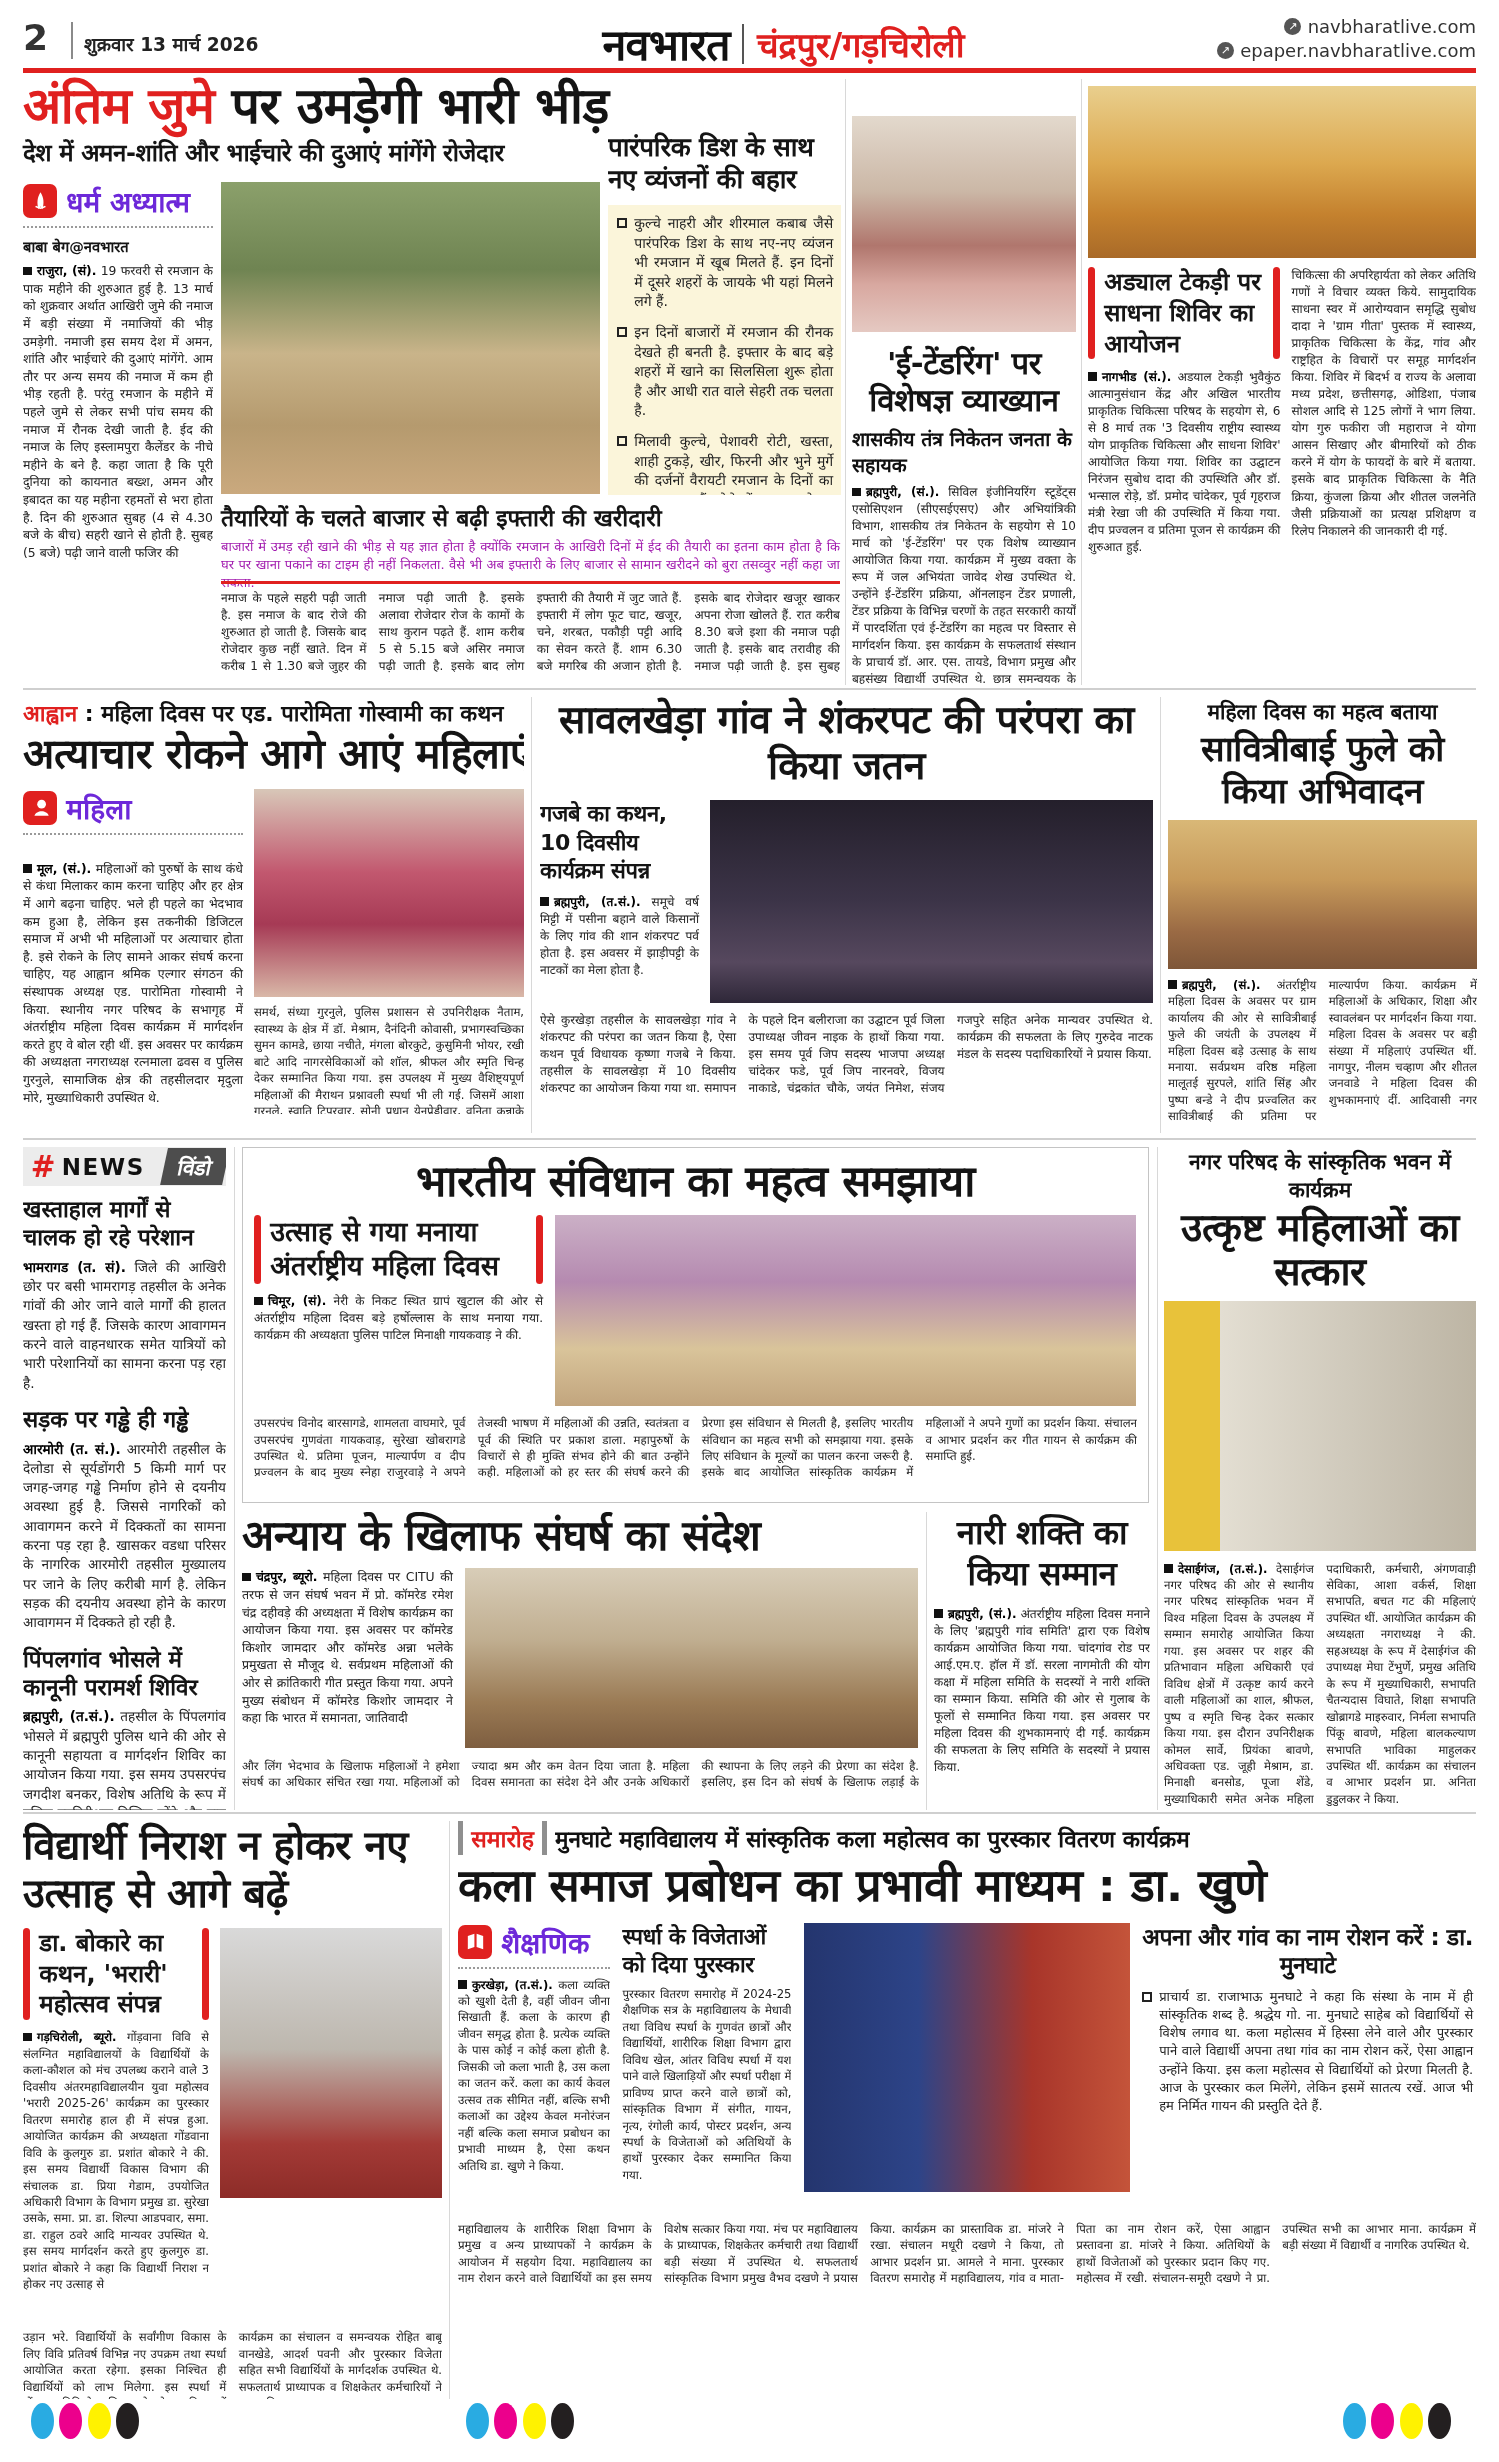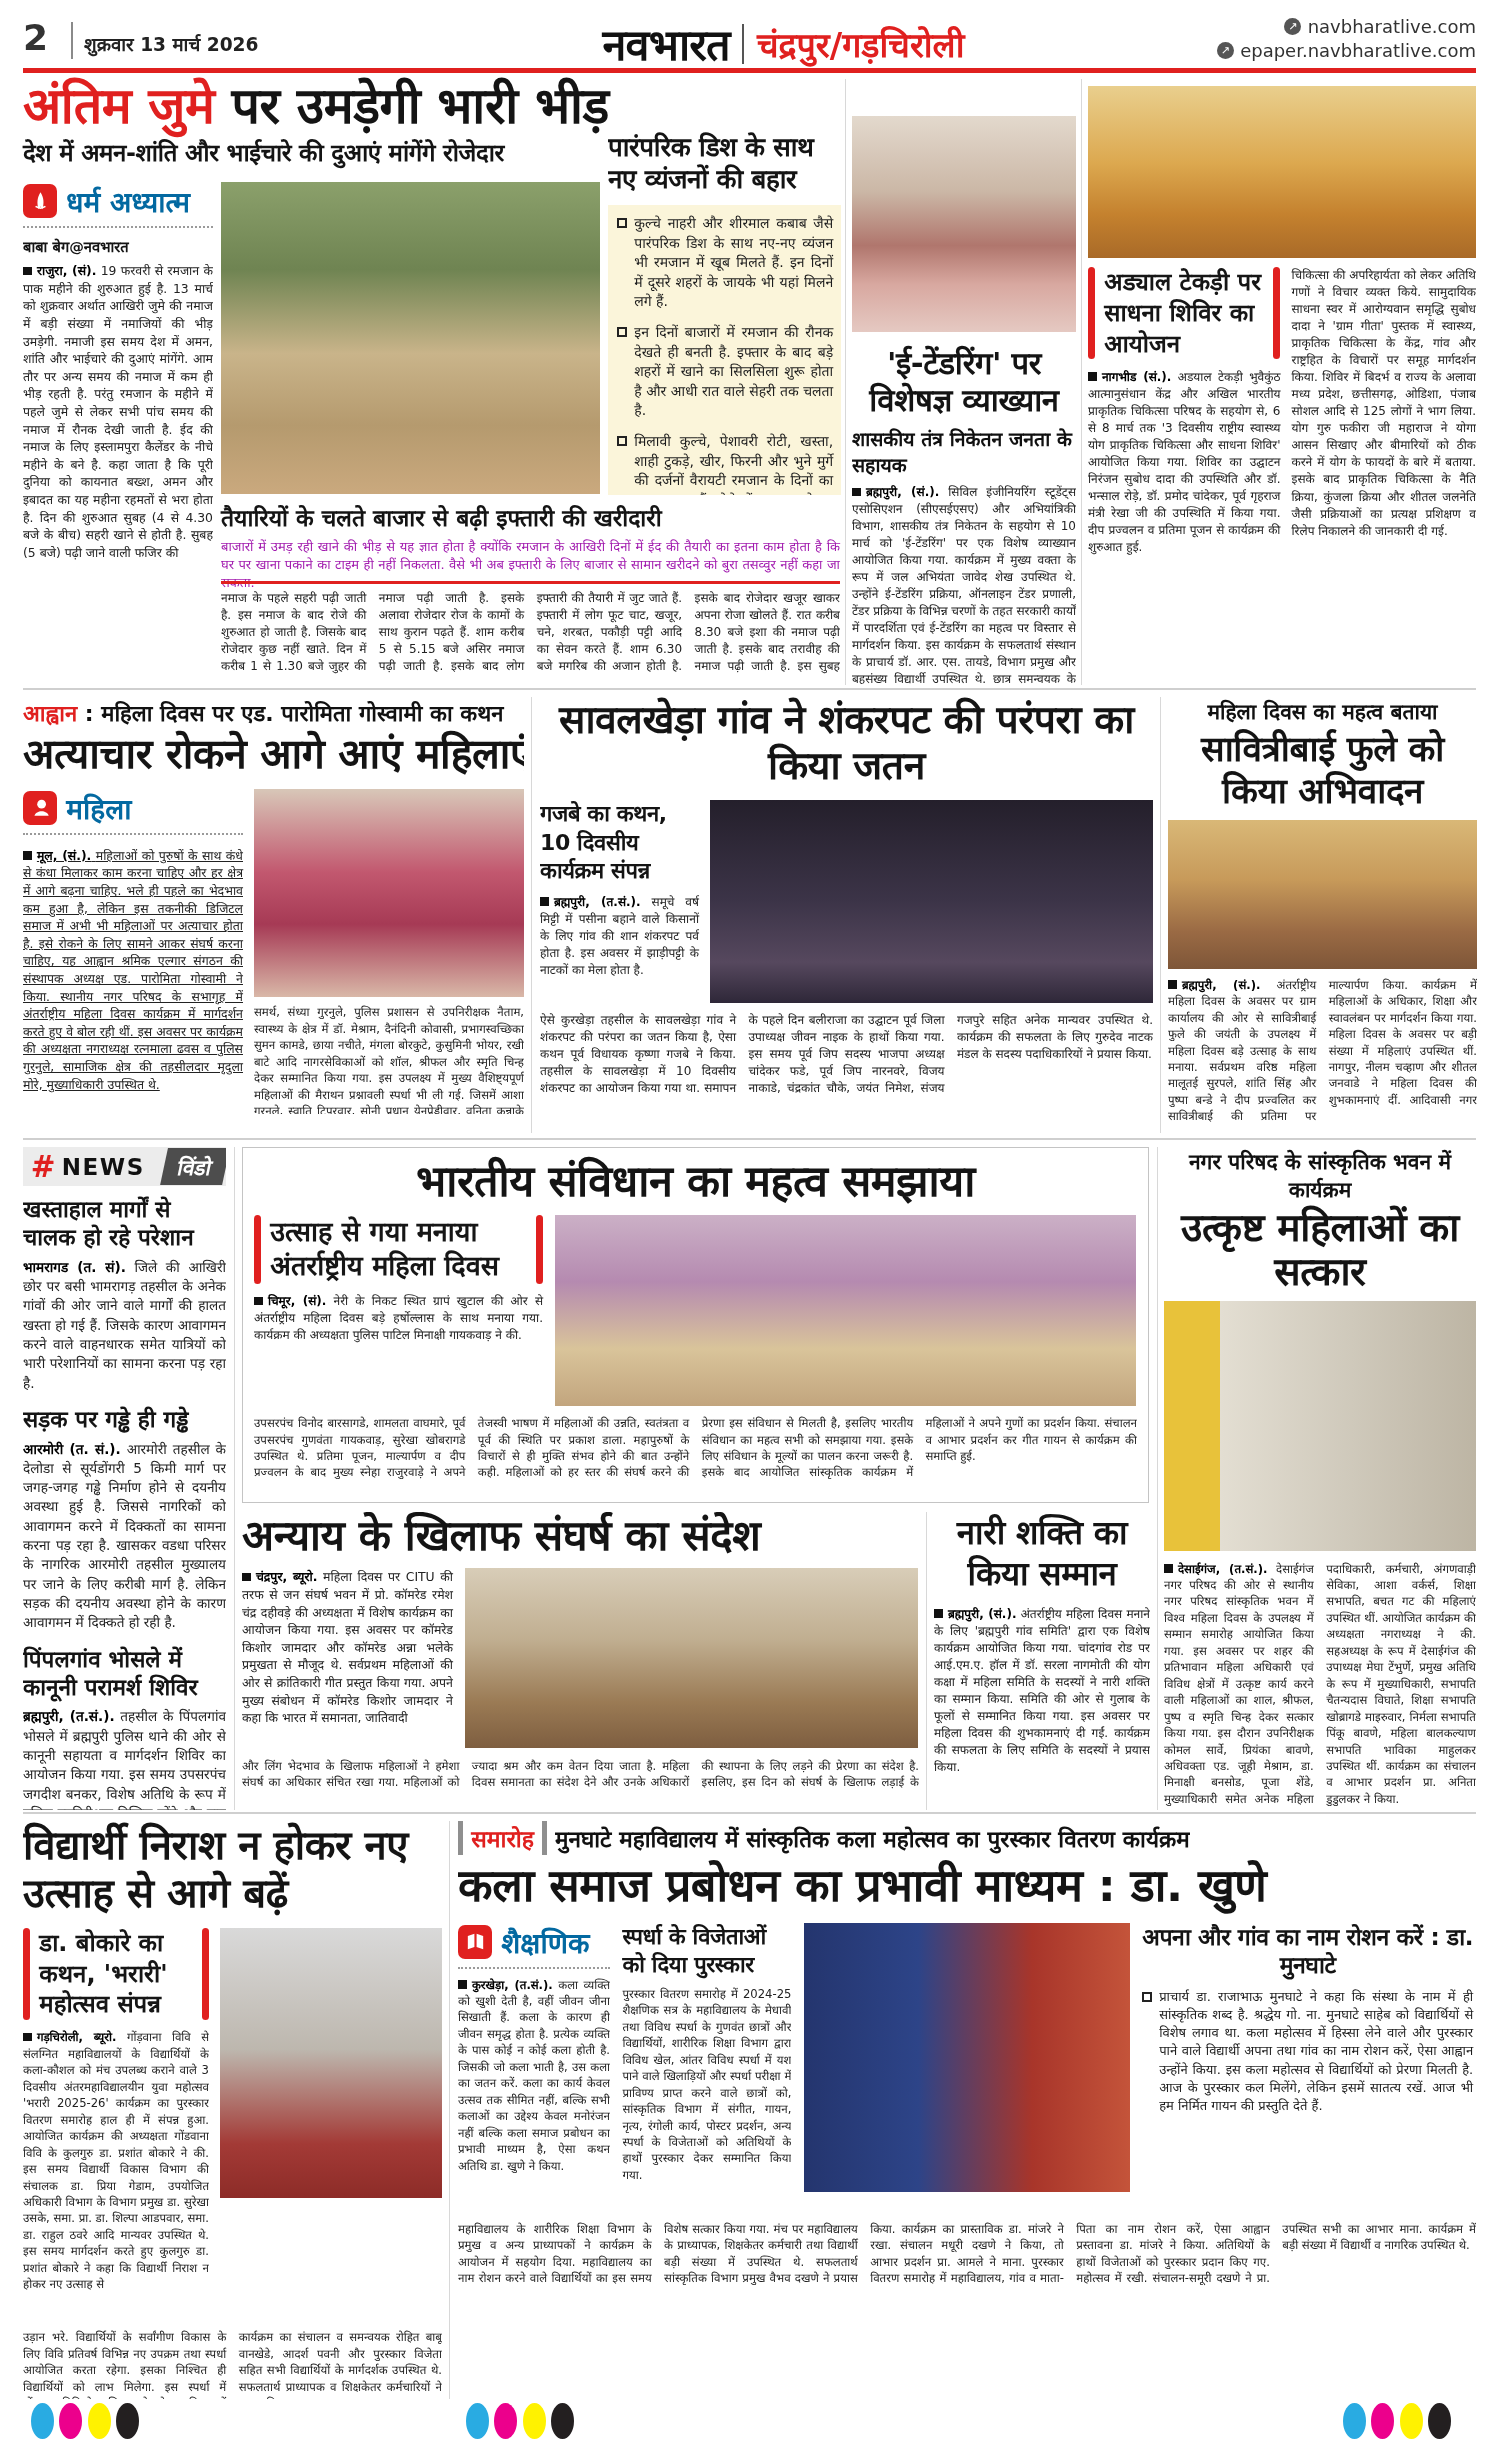--- a/index.html
+++ b/index.html
@@ -35,21 +35,21 @@
   .bodytx{font-size:12.4px;line-height:1.42;color:var(--body);text-align:justify;}
   .dl{font-weight:700;color:#000;}
   .sqm{display:inline-block;width:8.5px;height:8.5px;background:#111;margin-right:5.4px;}
   .cols2{column-count:2;column-gap:12.4px;}
   .cols3{column-count:3;column-gap:12.4px;}
   .cols4{column-count:4;column-gap:12.4px;}
   .cols5{column-count:5;column-gap:12.4px;}
   
   .badge{display:flex;align-items:center;gap:9.3px;}
   .badge-ic{width:34px;height:34px;border-radius:7px;background:var(--red);display:flex;align-items:center;justify-content:center;flex:0 0 auto;}
-  .badge-tx{font-size:28px;font-weight:700;color:#0369a1;}
+  .badge-tx{font-size:28px;font-weight:700;color:#6d28d9;}
   .dotted{border-bottom:2.3px dotted #9a9a9a;margin-top:6.2px;}
   
   .brkbox{display:flex;align-items:stretch;gap:9.3px;}
   .rbar{width:7px;border-radius:4.7px;background:var(--red);flex:0 0 auto;}
   .brk-tx{font-weight:800;line-height:1.28;color:#161616;align-self:center;}
   .gbar{width:5.4px;background:#8f8f8f;flex:0 0 auto;}
   
   .ph{background:#ccc;position:relative;}
   .ph-iftar{background:linear-gradient(180deg,#8ba06b 0%,#6f8452 28%,#c9b48a 55%,#b59a6e 78%,#caa97e 100%);}
   .ph-yogagrp{background:linear-gradient(180deg,#e3d9cd 0%,#cbb7a6 35%,#b0766d 60%,#d8a8a0 78%,#e5c9c2 100%);}
@@ -202,21 +202,21 @@
         <div class="badge">
           <span class="badge-ic">
             <svg width="23" height="23" viewBox="0 0 42 42">
                 <circle cx="23" cy="15" r="8" fill="#fff"></circle>
                 <path d="M10 36 C13 25 33 25 36 36 Z" fill="#fff"></path>
               </svg>
           </span>
           <span class="badge-tx">महिला</span>
         </div>
         <div class="dotted"></div>
-        <div class="bodytx" style="margin-top:12px;text-decoration:underline;">
+        <div class="bodytx" style="margin-top:25px;">
           <span class="sqm"></span><span class="dl">मूल, (सं.).</span>
           <span>महिलाओं को पुरुषों के साथ कंधे से कंधा मिलाकर काम करना चाहिए और हर क्षेत्र में आगे बढ़ना चाहिए. भले ही पहले का भेदभाव कम हुआ है, लेकिन इस तकनीकी डिजिटल समाज में अभी भी महिलाओं पर अत्याचार होता है. इसे रोकने के लिए सामने आकर संघर्ष करना चाहिए, यह आह्वान श्रमिक एल्गार संगठन की संस्थापक अध्यक्ष एड. पारोमिता गोस्वामी ने किया. स्थानीय नगर परिषद के सभागृह में अंतर्राष्ट्रीय महिला दिवस कार्यक्रम में मार्गदर्शन करते हुए वे बोल रही थीं. इस अवसर पर कार्यक्रम की अध्यक्षता नगराध्यक्ष रत्नमाला ढवस व पुलिस गुरनुले, सामाजिक क्षेत्र की तहसीलदार मृदुला मोरे, मुख्याधिकारी उपस्थित थे.</span>
         </div>
       </div>
       <div style="width:270px;">
         <div class="ph ph-mahila" style="width:270px;height:208px;"></div>
         <div class="bodytx ov" style="margin-top:7.8px;font-size:11.6px;height:110px;">समर्थ, संध्या गुरनुले, पुलिस प्रशासन से उपनिरीक्षक नैताम, स्वास्थ्य के क्षेत्र में डॉ. मेश्राम, दैनंदिनी कोवासी, प्रभागस्वच्छिका सुमन कामडे, छाया नचीते, मंगला बोरकुटे, कुसुमिनी भोयर, रखी बाटे आदि नागरसेविकाओं को शॉल, श्रीफल और स्मृति चिन्ह देकर सम्मानित किया गया. इस उपलक्ष्य में मुख्य वैशिष्ट्यपूर्ण महिलाओं की मैराथन प्रश्नावली स्पर्धा भी ली गई. जिसमें आशा गुरनुले, स्वाति टिपुरवार, सोनी प्रधान येनप्रेड्डीवार, वनिता कन्नाके सहित अन्य महिलाओं का सत्कार किया गया. संचालन व आभार प्रदर्शन छाया नचीते ने किया.</div>
       </div>
     </div>
   </div>

